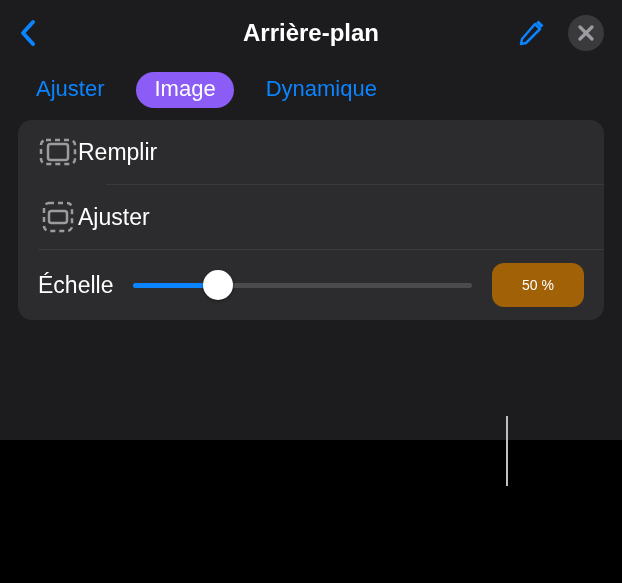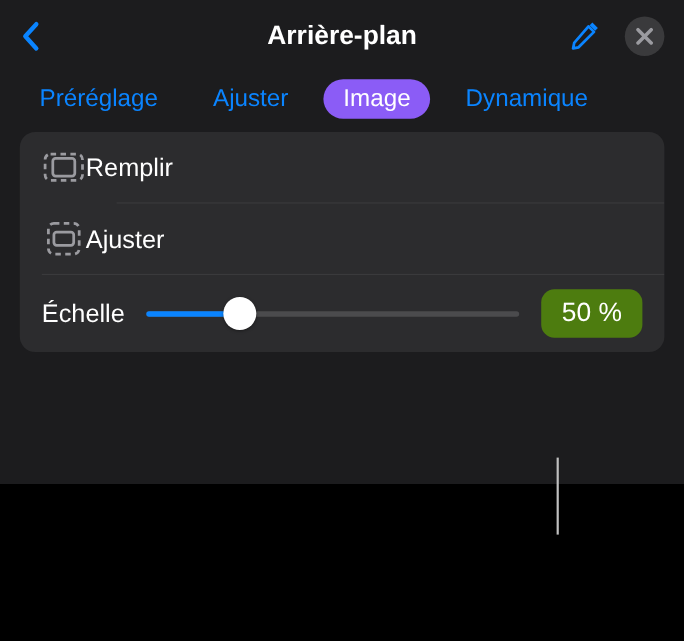--- a/index.html
+++ b/index.html
@@ -109,23 +109,23 @@
     width:30px; height:30px;
     border-radius:50%;
     background:#fff;
     transform:translate(-50%,-50%);
     box-shadow: 0 1px 3px rgba(0,0,0,.4);
   }
   .value-pill {
     min-width: 92px;
     height: 44px;
     border-radius: 12px;
-    background:#4d7c0f;
+    background:#a16207;
     display:flex; align-items:center; justify-content:center;
-    font-size:24px;
+    font-size:14px;
     color:#fff;
   }
 
   .toggle {
     width: 64px; height: 38px;
     border-radius: 20px;
     background:#39393b;
     position:relative;
   }
   .toggle .knob {
@@ -165,21 +165,20 @@
       </div>
       <div class="close-btn">
         <svg width="16" height="16" viewBox="0 0 16 16">
           <path d="M2 2 L14 14 M14 2 L2 14" stroke="#9b9ba0" stroke-width="3.2" stroke-linecap="round"></path>
         </svg>
       </div>
     </div>
   </div>
 
   <div class="tabs">
-    <div class="tab">Préréglage</div>
     <div class="tab">Ajuster</div>
     <div class="tab active">Image</div>
     <div class="tab">Dynamique</div>
   </div>
 
   <div class="group" style="margin-top:-2px;">
     <div class="row">
       <div class="scalemode-icon">
         <svg width="40" height="40" viewBox="0 0 40 40">
           <rect x="3" y="8" width="34" height="24" rx="5" fill="none" stroke="#9b9ba0" stroke-width="2.5" stroke-dasharray="5 4"></rect>

